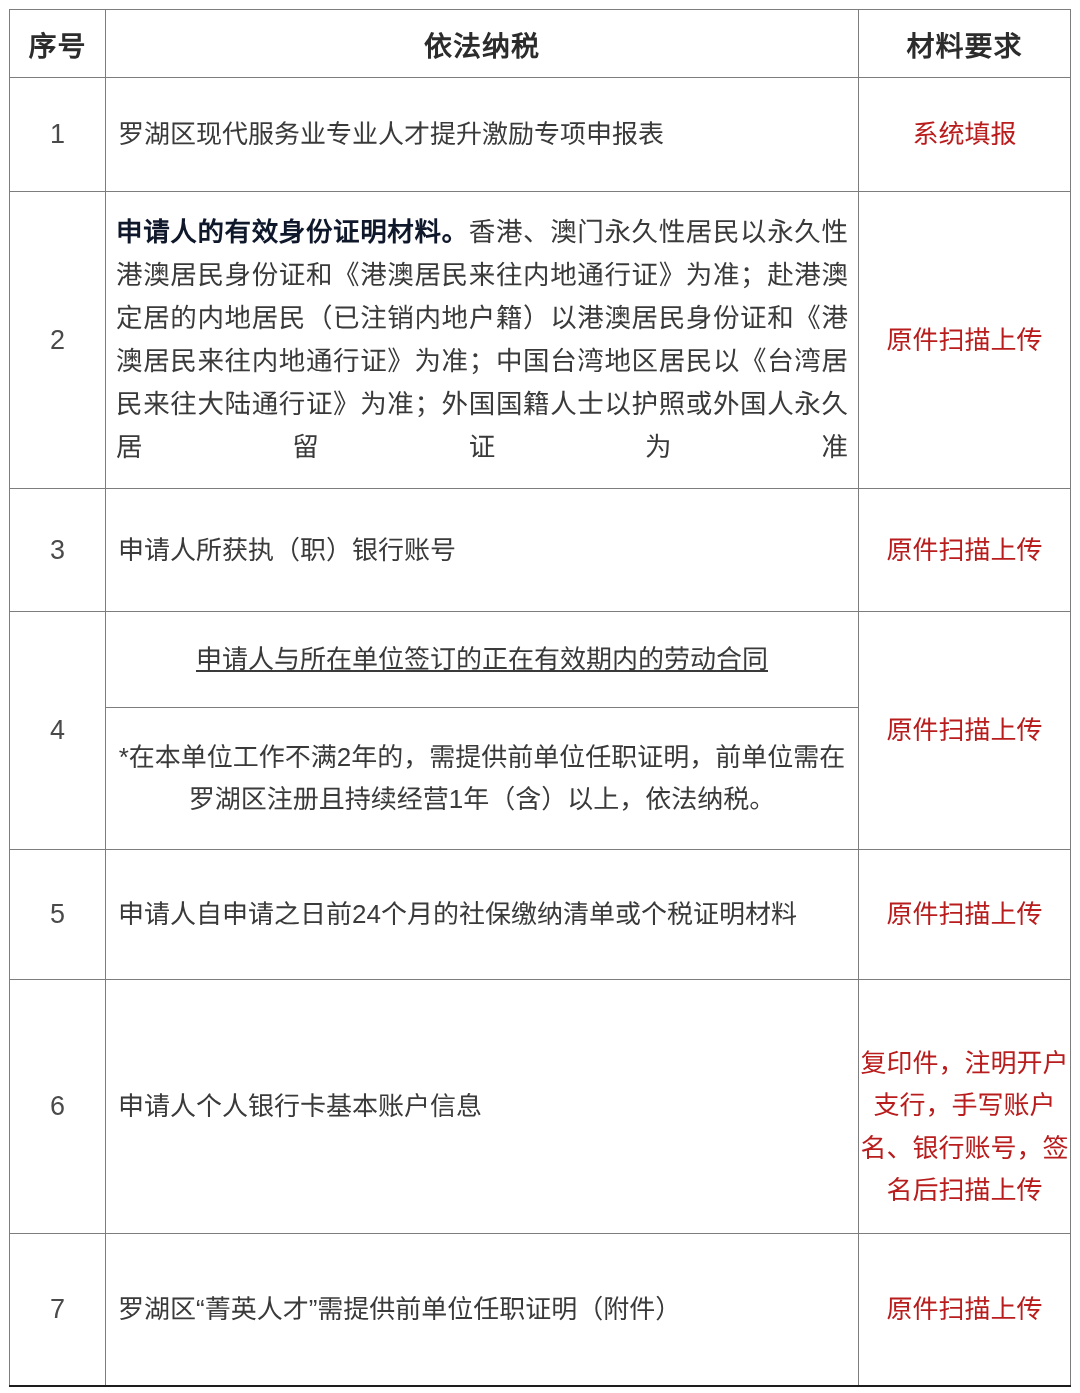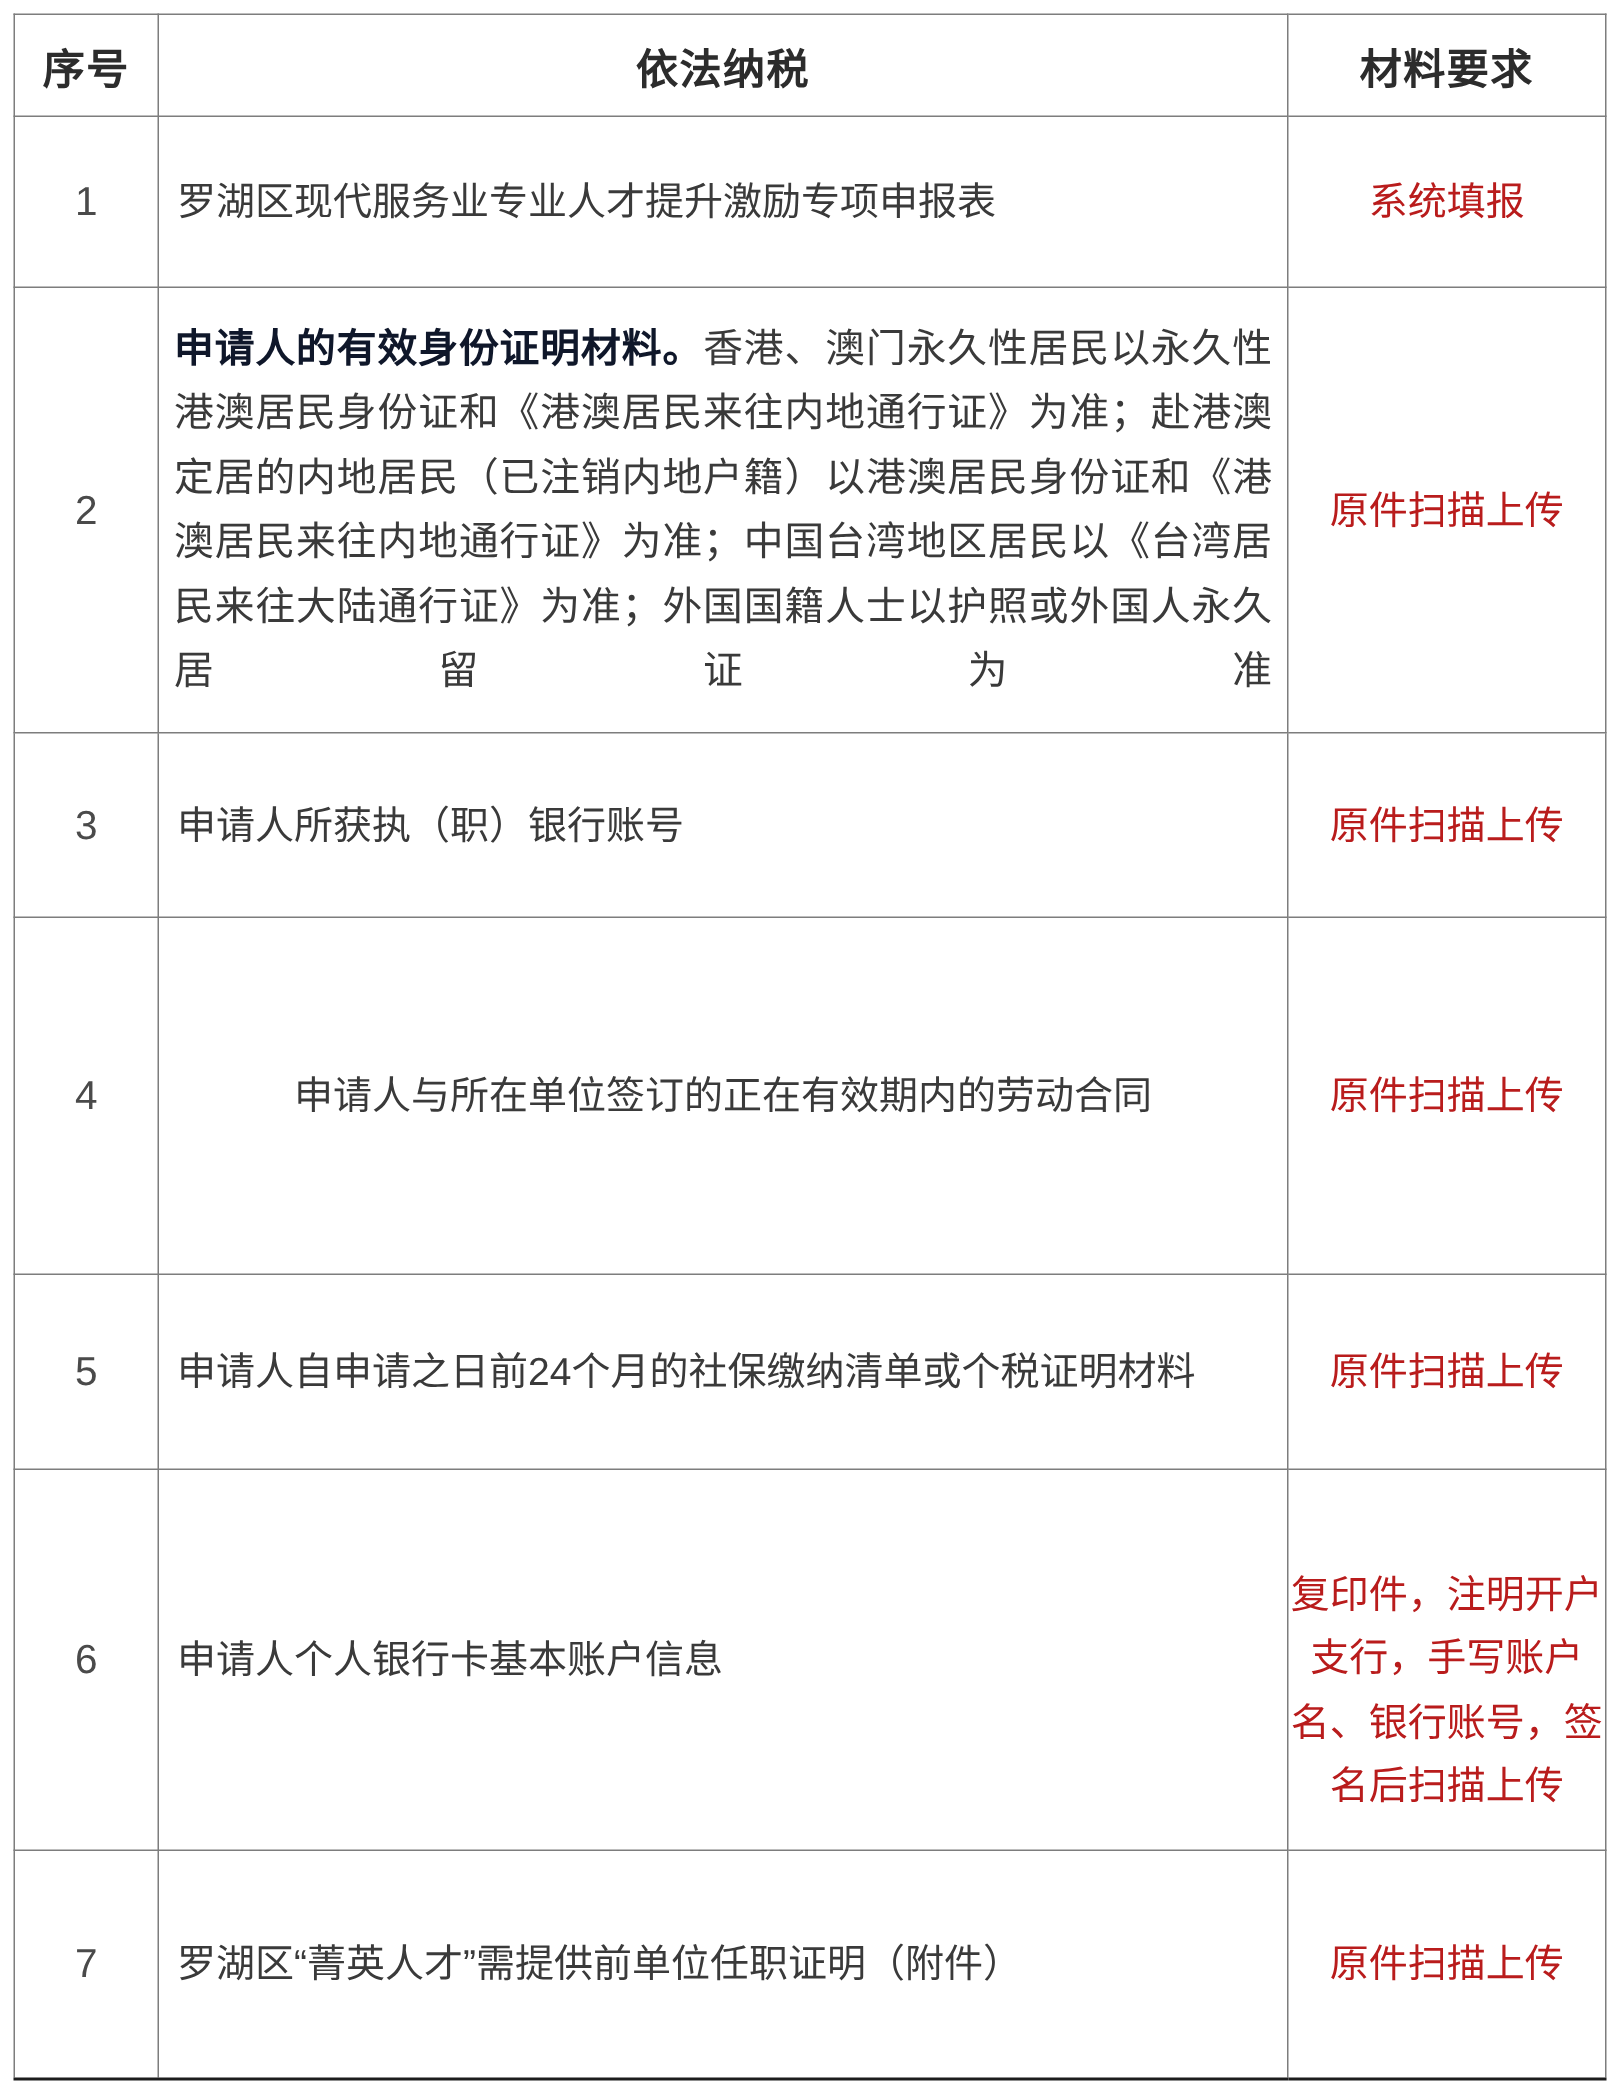--- a/index.html
+++ b/index.html
@@ -108,20 +108,21 @@
   }
   table.inner-split td {
     border: 0;
     padding: 0;
     text-align: center;
     vertical-align: middle;
   }
   table.inner-split tr.top td {
     height: 95px;
     font-size: 26px;
+    text-decoration: underline;
   }
   table.inner-split tr.bottom td {
     height: 141px;
     border-top: 1px solid #7d7d7d;
     font-size: 26px;
     line-height: 1.6;
     padding: 0 12px;
   }
   .note-text {
     display: block;
@@ -188,20 +189,25 @@
       </tr>
 
       <tr class="r4">
         <td class="seq">4</td>
         <td class="name split-host">
           <table class="inner-split">
             <tbody>
                 <tr class="top">
               <td>申请人与所在单位签订的正在有效期内的劳动合同</td>
             </tr>
+            <tr class="bottom">
+              <td>
+                    <span class="note-text">*在本单位工作不满2年的，需提供前单位任职证明，前单位需在罗湖区注册且持续经营1年（含）以上，依法纳税。</span>
+                  </td>
+            </tr>
           </tbody>
             </table>
         </td>
         <td class="req">原件扫描上传</td>
       </tr>
 
       <tr class="r5">
         <td class="seq">5</td>
         <td class="name centered">申请人自申请之日前24个月的社保缴纳清单或个税证明材料</td>
         <td class="req">原件扫描上传</td>

